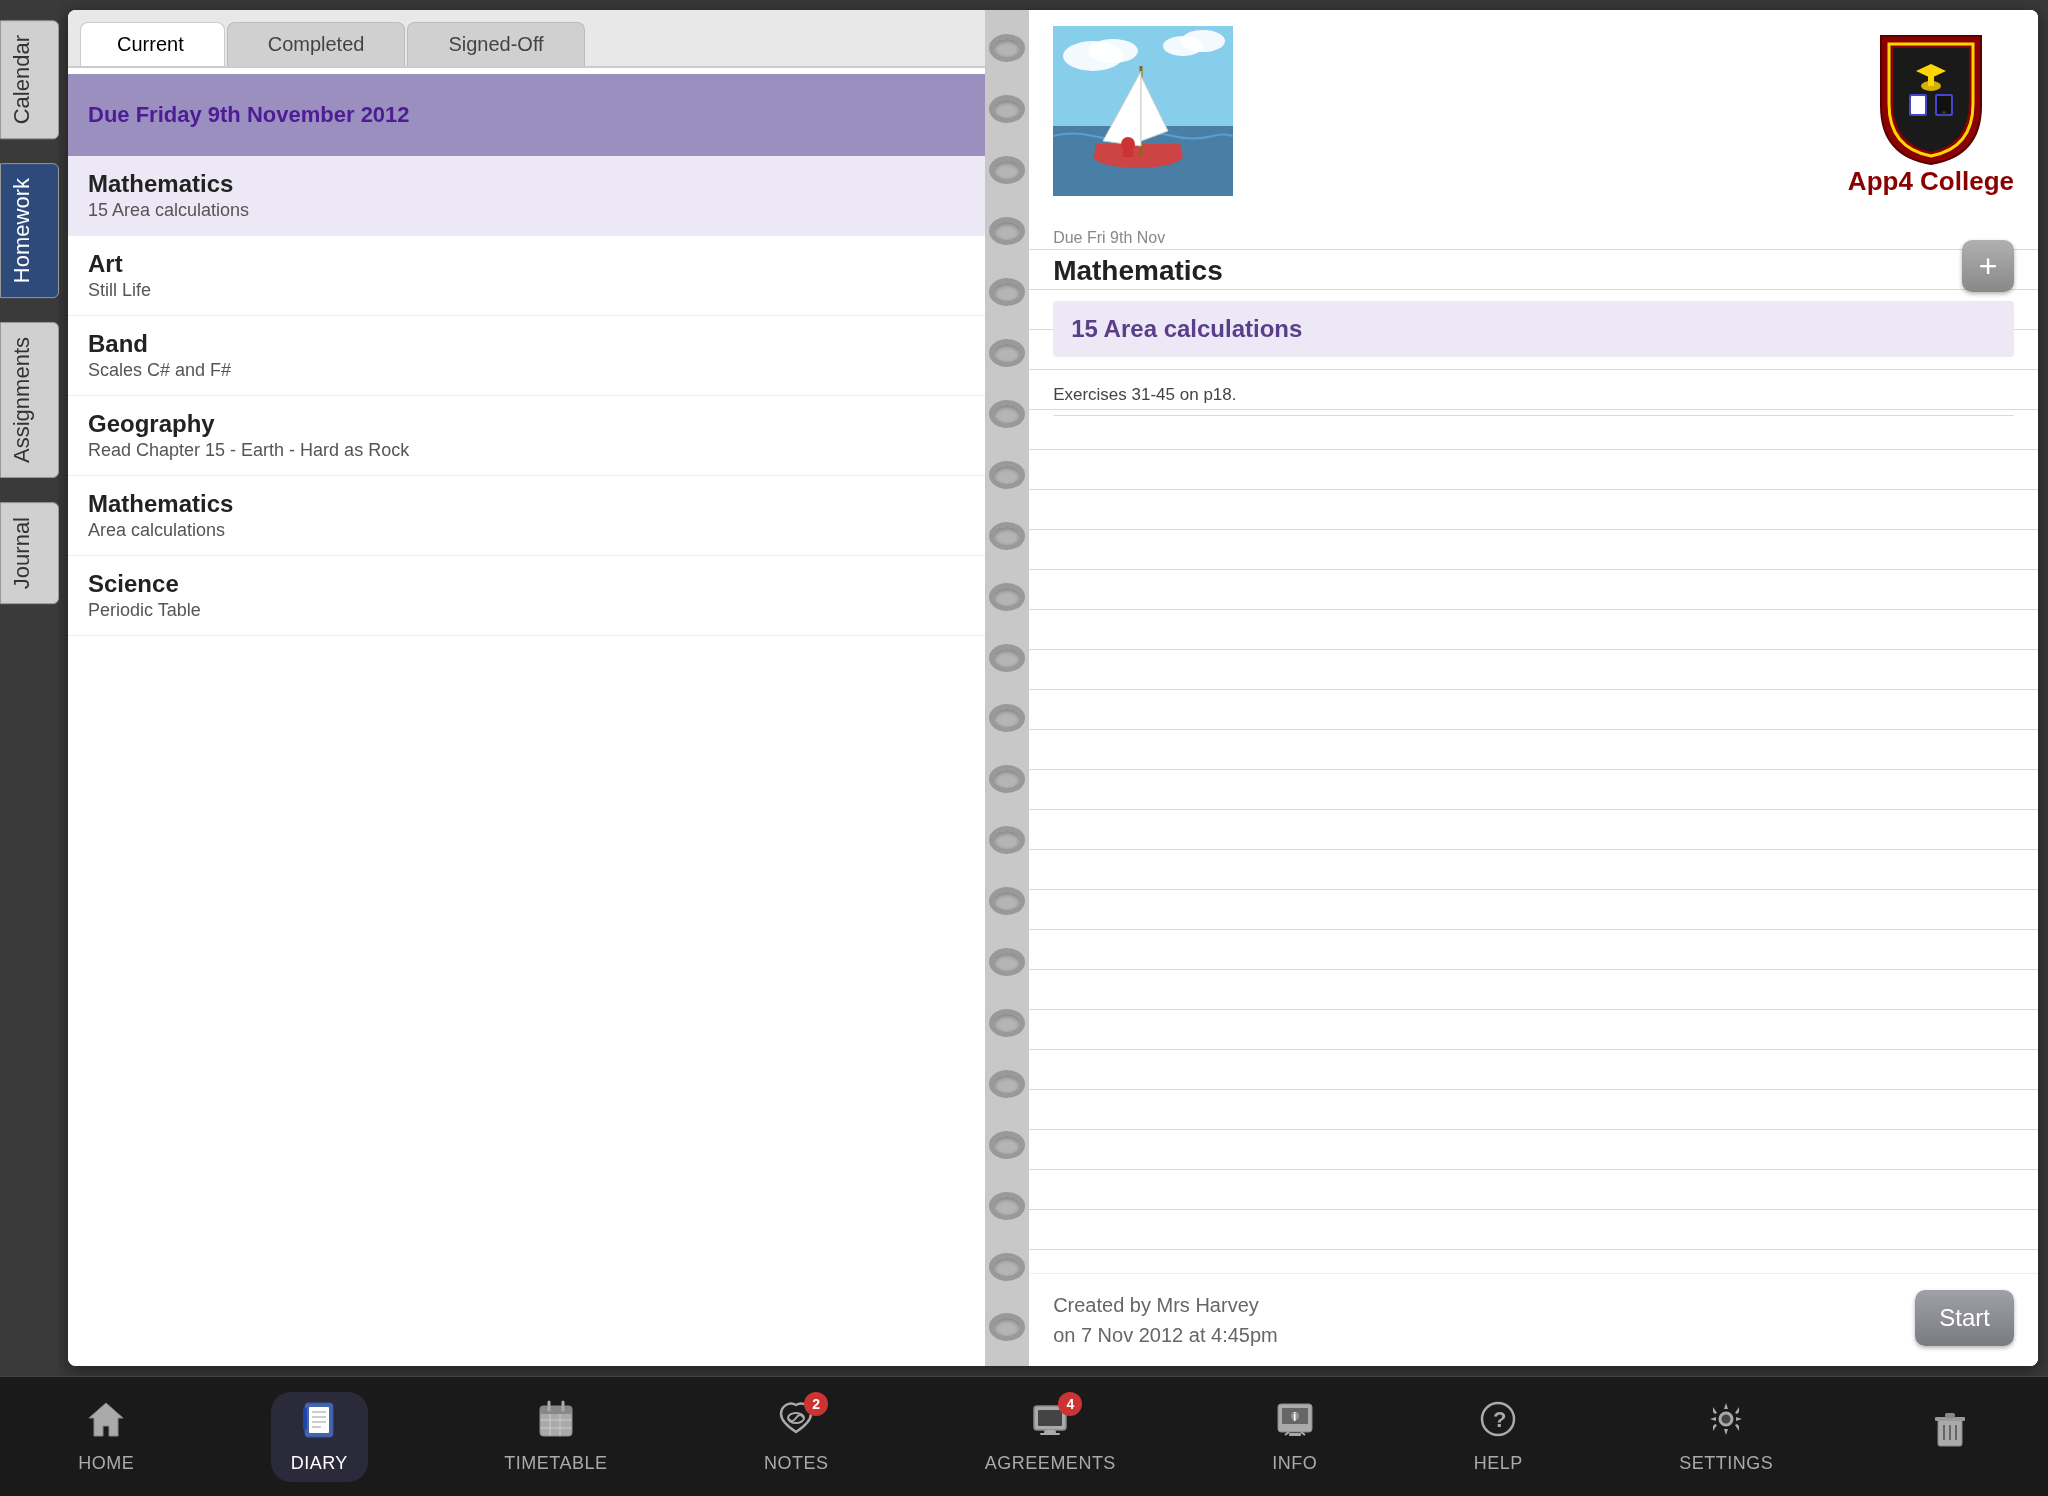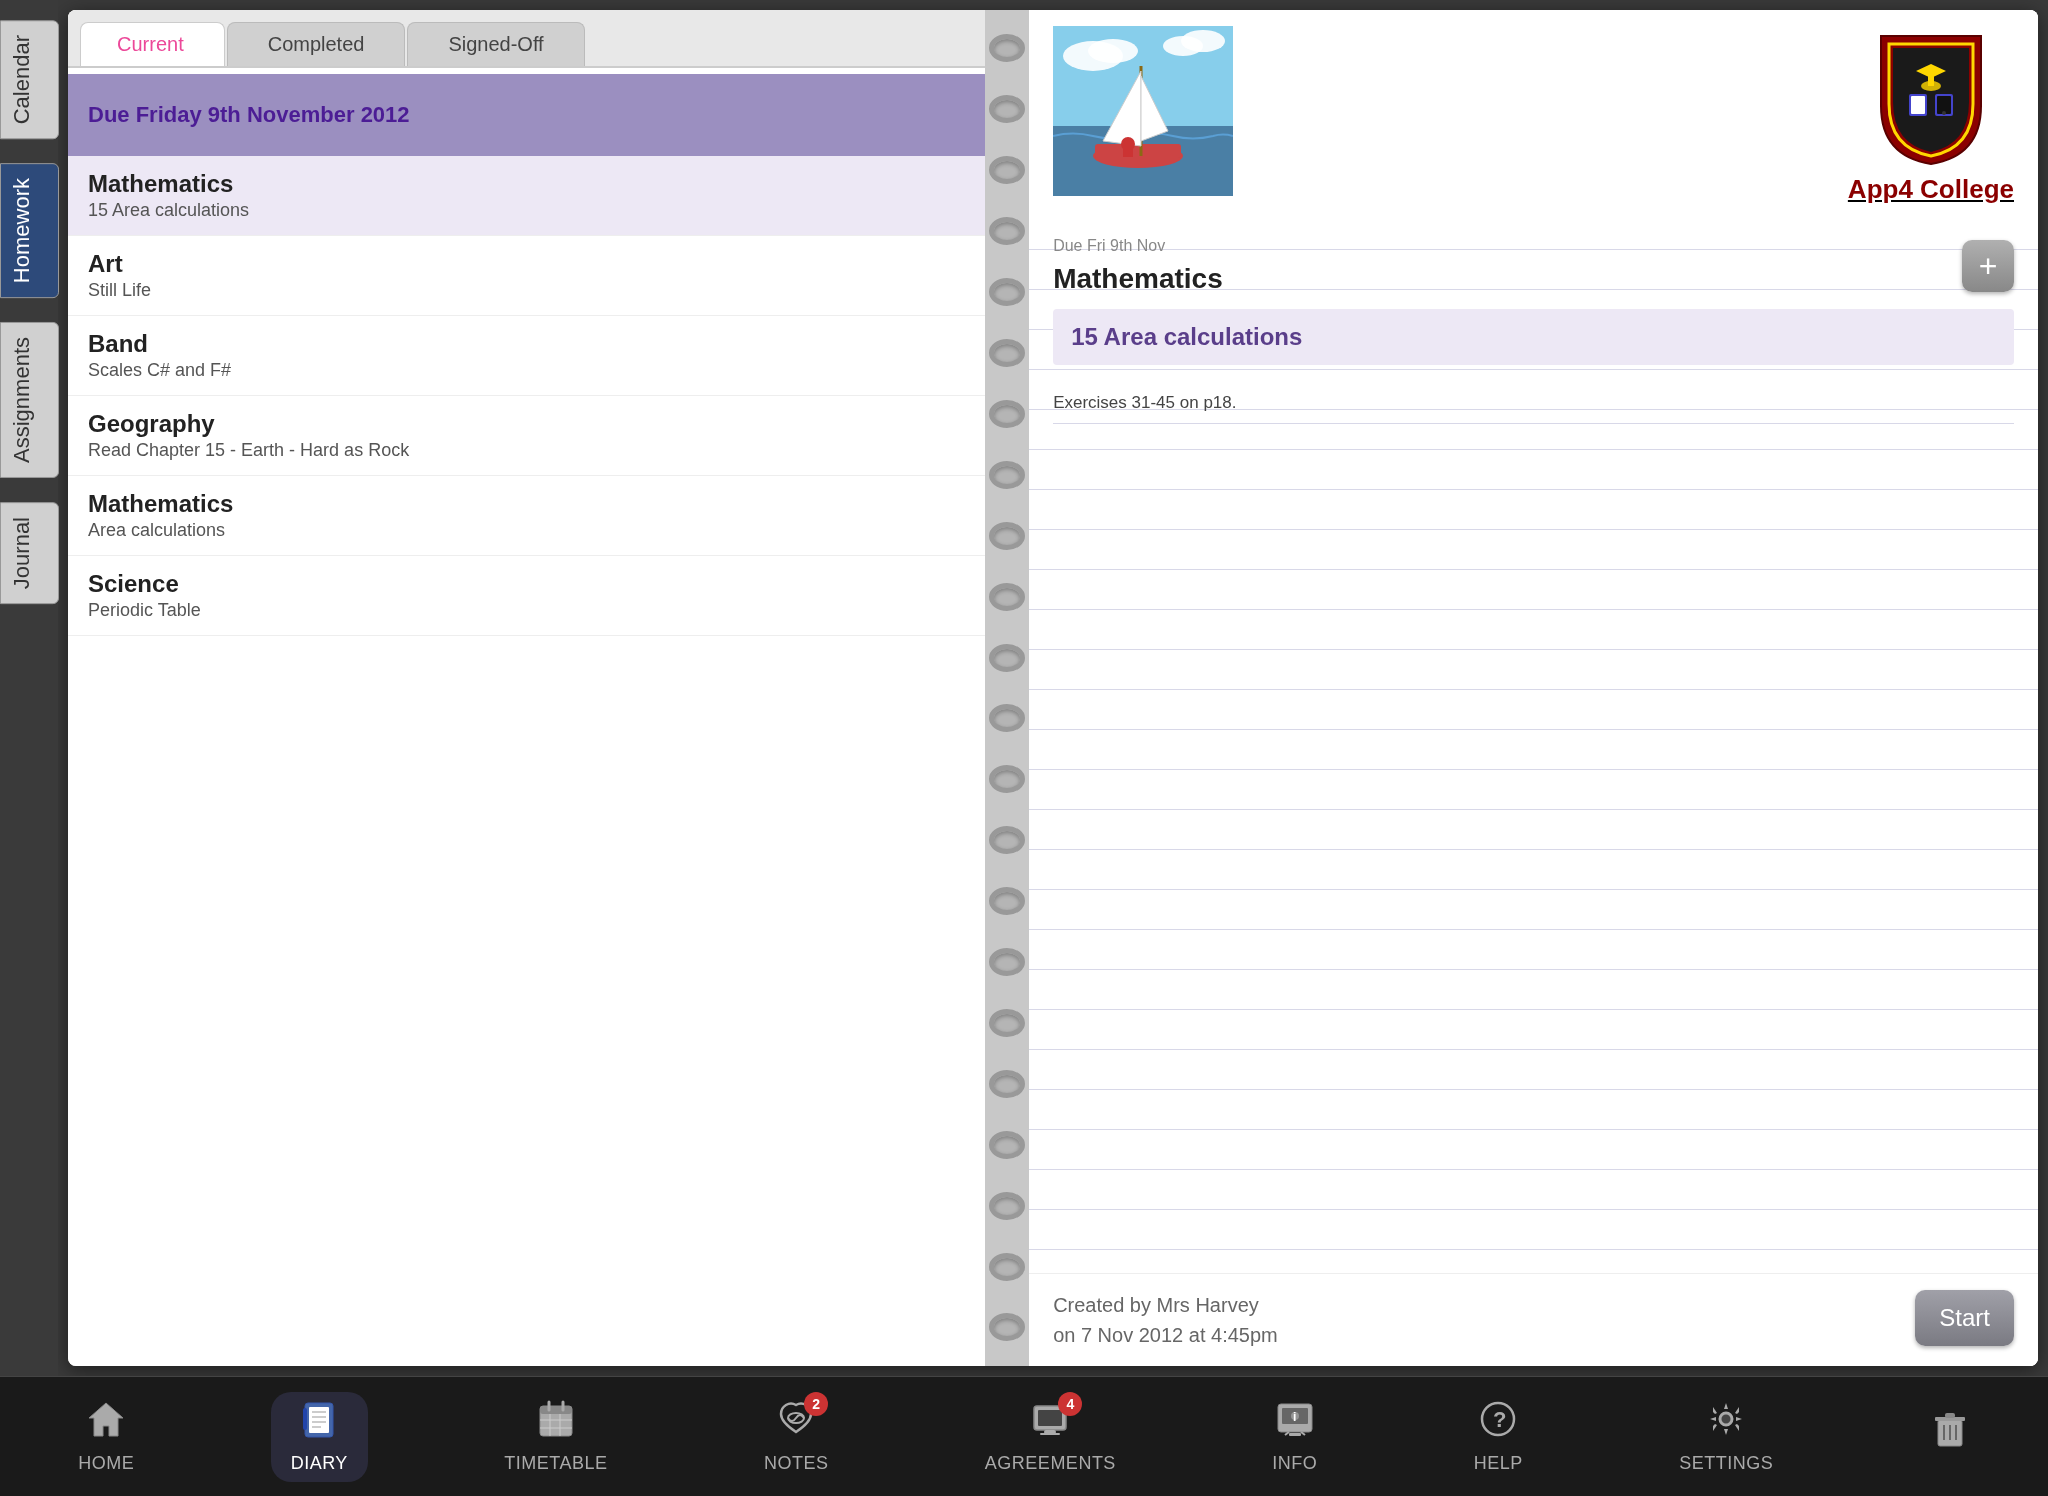--- a/index.html
+++ b/index.html
@@ -97,21 +97,21 @@
       border-bottom: none;
       border-radius: 8px 8px 0 0;
       font-size: 20px;
       color: #444;
       cursor: pointer;
       font-weight: 400;
     }
 
     .tab-btn.active {
       background: white;
-      color: #ec4899;
+      color: #000000;
       font-weight: 500;
       border-color: #ccc;
       padding-left: 36px;
     }
 
     
     .homework-list {
       flex: 1;
       overflow-y: auto;
       padding: 0;
@@ -191,22 +191,21 @@
       align-items: flex-start;
       padding: 16px 24px;
       background: white;
       min-height: 200px;
     }
 
     .logo-area {
       display: flex;
       flex-direction: column;
       align-items: center;
-      gap: 8px;
-      text-decoration: underline;
+      gap: 0;
     }
 
     .shield-logo {
       width: 120px;
       height: 140px;
     }
 
     .logo-text {
       font-size: 26px;
       font-weight: 700;

